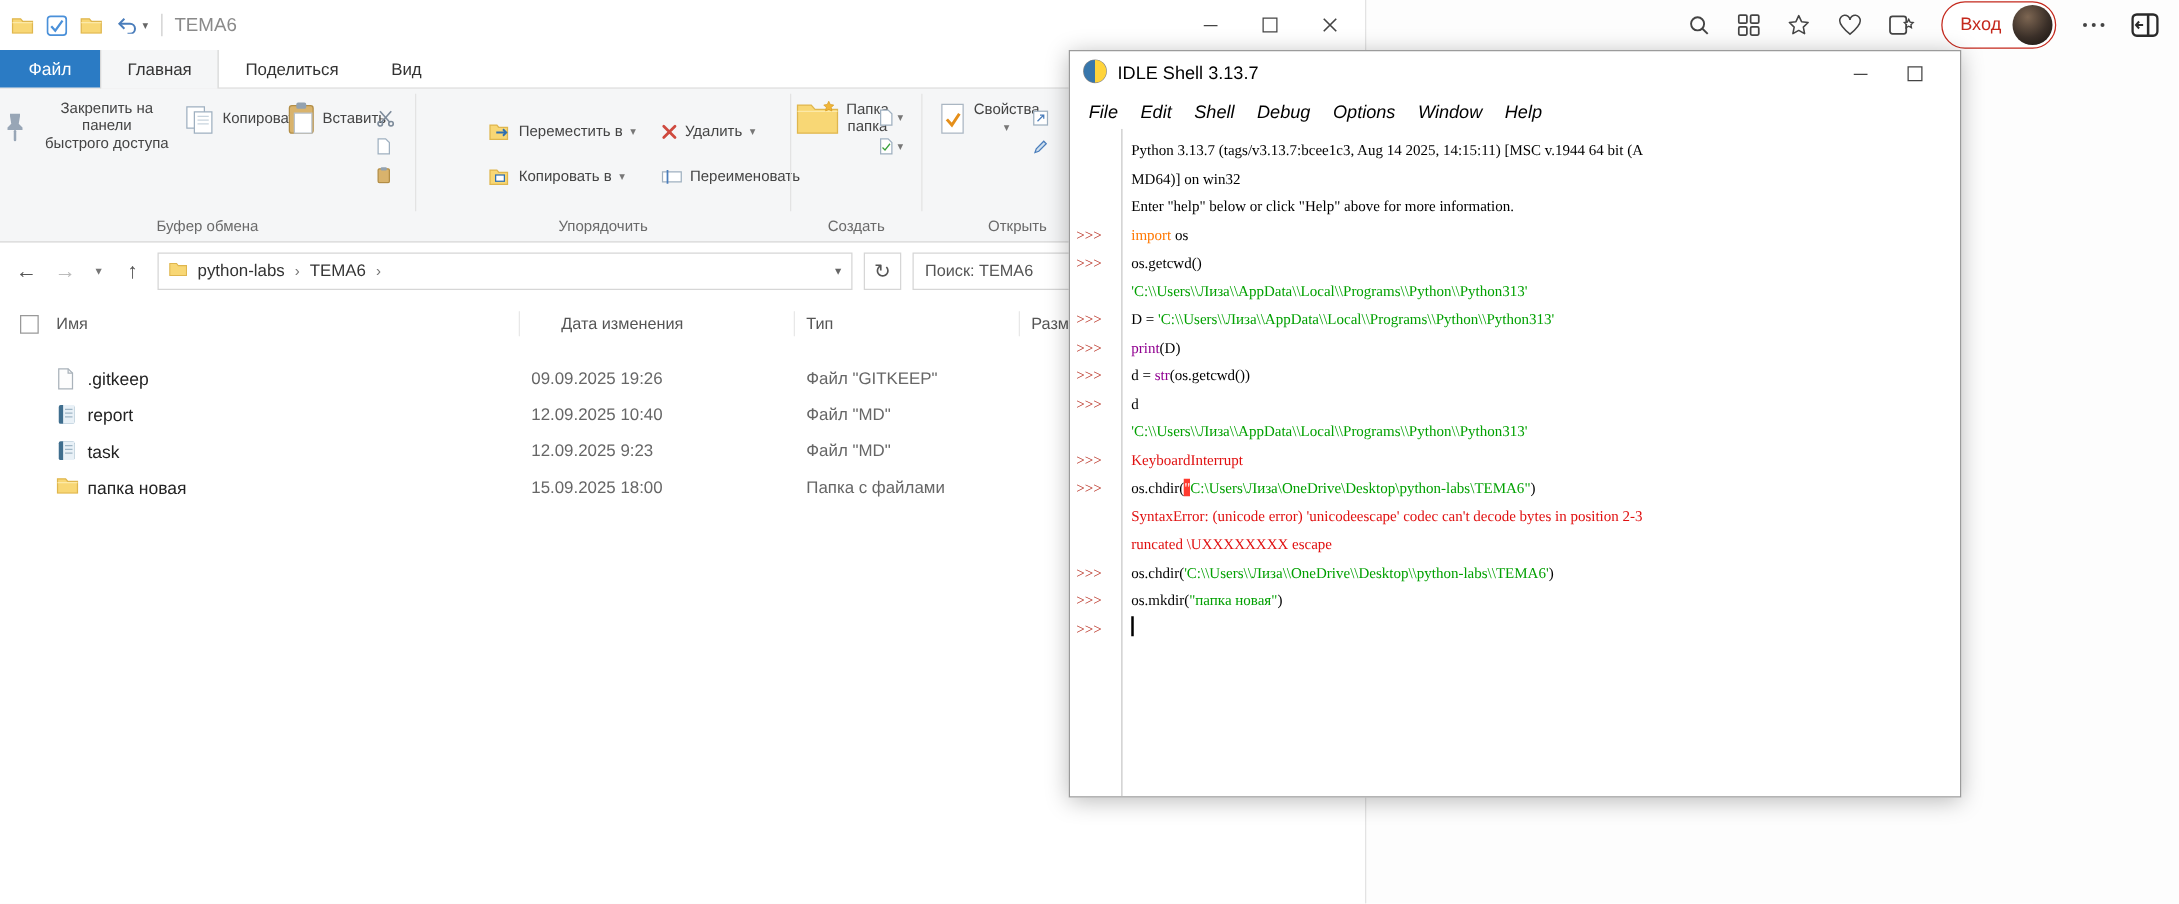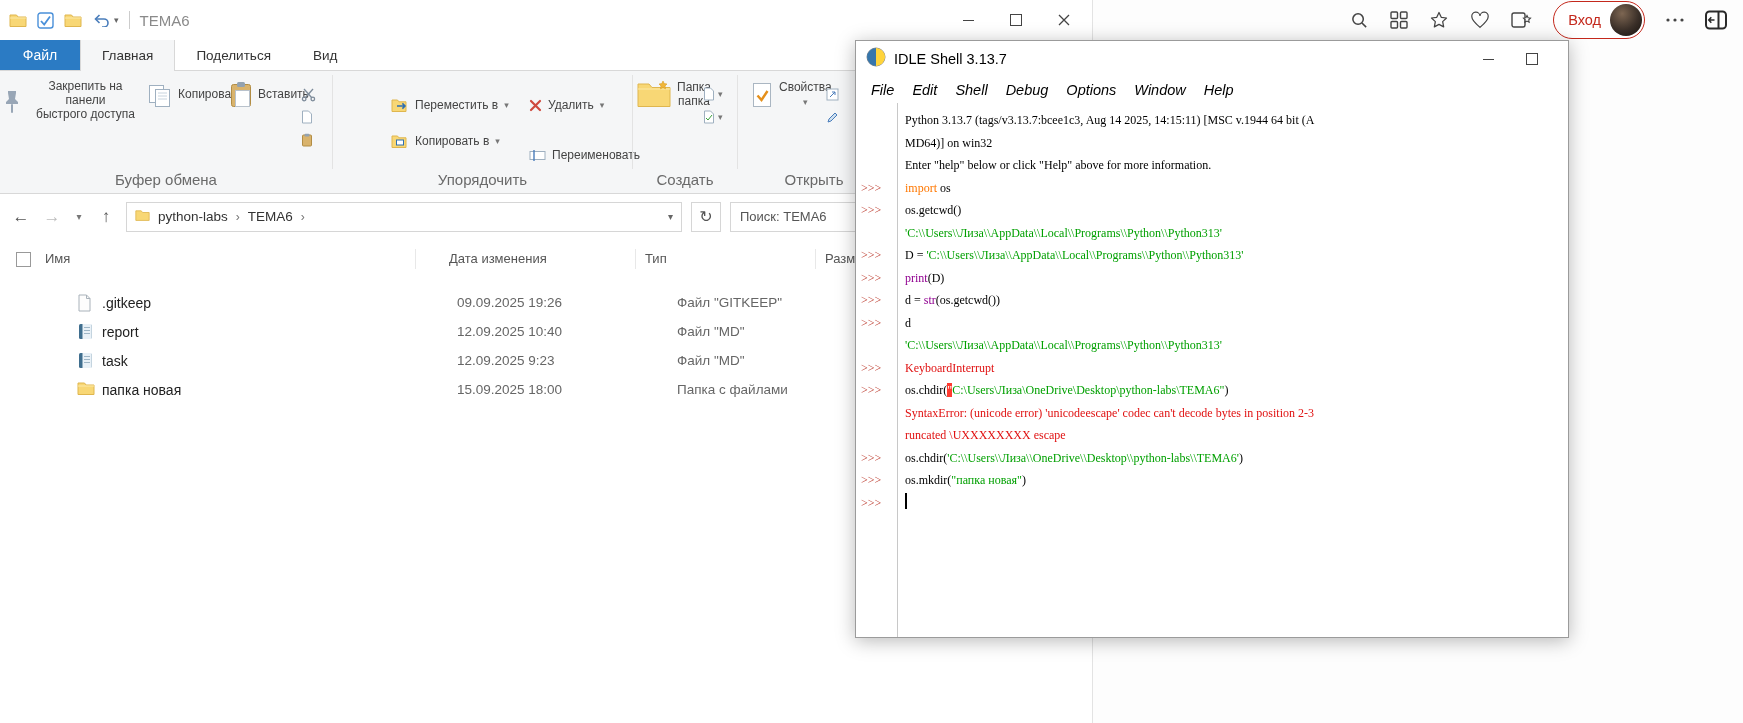--- a/index.html
+++ b/index.html
@@ -37,21 +37,21 @@
   .tab-file{width:80px;background:var(--c-accent);color:#fff;display:flex;align-items:center;
             justify-content:center;font-size:14px;}
   .exp-tab{padding:0 21px;display:flex;align-items:center;font-size:13.5px;color:#333;}
   .exp-tab.active{background:#f5f6f7;border-left:1px solid #d8d8d8;border-right:1px solid #d8d8d8;
                   margin-bottom:-1px;}
 
   .exp-ribbon{height:122px;background:#f5f6f7;border-bottom:1px solid #d8d8d8;position:relative;
               font-size:12px;color:#444;}
   .rgroup{position:absolute;top:0;bottom:0;}
   .rsep{position:absolute;top:4px;bottom:24px;width:1px;background:#e3e3e3;}
-  .rgroup-label{position:absolute;bottom:5px;left:0;right:0;text-align:center;color:#6a6a6a;font-size:15px;}
+  .rgroup-label{position:absolute;bottom:5px;left:0;right:0;text-align:center;color:#6a6a6a;font-size:12px;}
   .rbtn-big{position:absolute;display:flex;flex-direction:row;align-items:center;gap:5px;}
   .ric{height:30px;display:flex;align-items:flex-end;justify-content:center;}
   .rlabel{font-size:12px;color:#444;text-align:center;line-height:14px;}
   .rbtn-small{position:absolute;display:flex;align-items:center;gap:6px;font-size:12px;color:#444;height:24px;white-space:nowrap;padding-left:44px;}
   .ric-s{display:flex;align-items:center;}
   .dd{font-size:9px;color:#777;}
   .rsmall-col{position:absolute;display:flex;flex-direction:column;gap:7px;}
   .rsmall{display:flex;align-items:center;gap:3px;height:16px;}
 
   .exp-addr{height:45px;display:flex;align-items:center;gap:9px;padding:0 10px;}
@@ -64,21 +64,21 @@
   .addr-caret{margin-left:auto;color:#666;font-size:10px;}
   .refresh-btn{width:30px;height:30px;border:1px solid #d6d6d6;background:#fff;display:flex;
                align-items:center;justify-content:center;color:#555;font-size:16px;box-sizing:border-box;}
   .search-box{flex:1;height:30px;border:1px solid #d6d6d6;background:#fff;display:flex;
               align-items:center;padding:0 9px;font-size:13px;color:#555;box-sizing:border-box;}
 
   .exp-listhead{height:42px;position:relative;font-size:13px;color:#555;}
   .head-cb{position:absolute;left:16px;top:13px;width:13px;height:13px;border:1px solid #999;background:#fff;}
   .hcol{position:absolute;top:12px;}
   .hsep{position:absolute;top:10px;width:1px;height:20px;background:#e8e8e8;}
-  .exp-rows{position:relative;padding-top:8px;padding-left:32px;}
+  .exp-rows{position:relative;padding-top:8px;}
   .file-row{position:relative;height:29px;font-size:14px;}
   .file-icon{position:absolute;left:45px;top:5px;}
   .cell{position:absolute;top:6px;white-space:nowrap;}
   .cell-name{left:70px;color:#222;}
   .cell-date{left:425px;color:#666;font-size:13.5px;}
   .cell-type{left:645px;color:#666;font-size:13.5px;}
 
   
   .idle{position:absolute;left:855px;top:40px;width:714px;height:598px;background:#fff;
         border:1px solid #9b9b9b;box-shadow:0 3px 18px rgba(0,0,0,.28);z-index:5;box-sizing:border-box;}
@@ -294,21 +294,21 @@
         <div class="rbtn-small" style="left:14px;top:58px">
           <span class="ric-s">
             <svg width="18" height="14" viewBox="0 0 18 14">
                 <path d="M1 2 h5.5 l1.4 1.8 H15 v9.7 H1z" fill="#f8d775" stroke="#dfb64e"></path>
                 <rect x="5.5" y="6" width="7" height="5" fill="#fff" stroke="#2f6fb1"></rect>
               </svg>
           </span>
             <span>Копировать в</span>
             <span class="dd">▾</span>
         </div>
-        <div class="rbtn-small" style="left:152px;top:72px">
+        <div class="rbtn-small" style="left:152px;top:58px">
           <span class="ric-s">
             <svg width="17" height="13" viewBox="0 0 17 13">
                 <rect x="1" y="2.5" width="15" height="8" fill="#fff" stroke="#9fb0c0"></rect>
                 <line x1="5" y1="1" x2="5" y2="12" stroke="#4a7dbb" stroke-width="1.4"></line>
               </svg>
           </span>
             <span>Переименовать</span>
         </div>
         <div class="rgroup-label">Упорядочить</div>
       </div>

